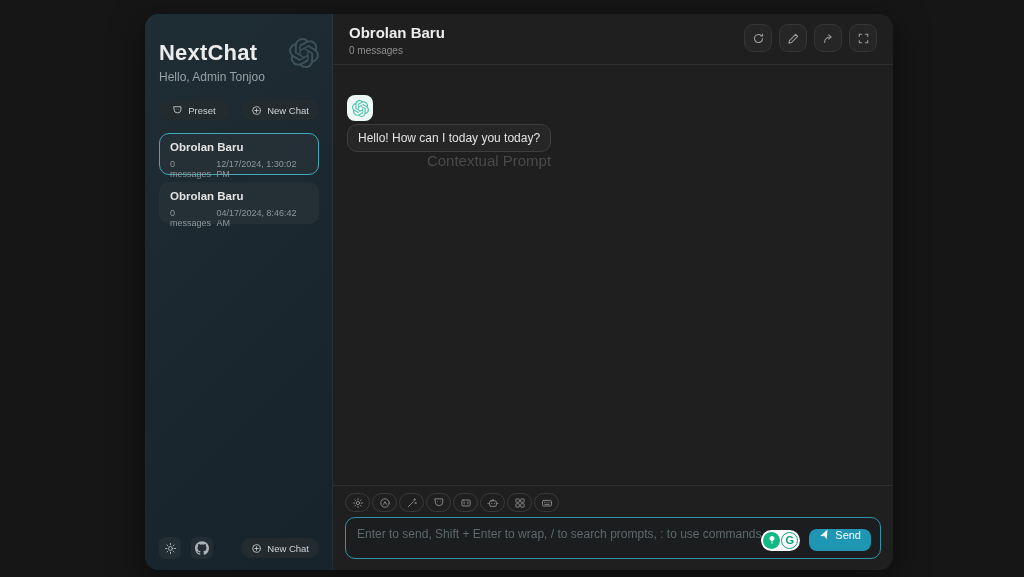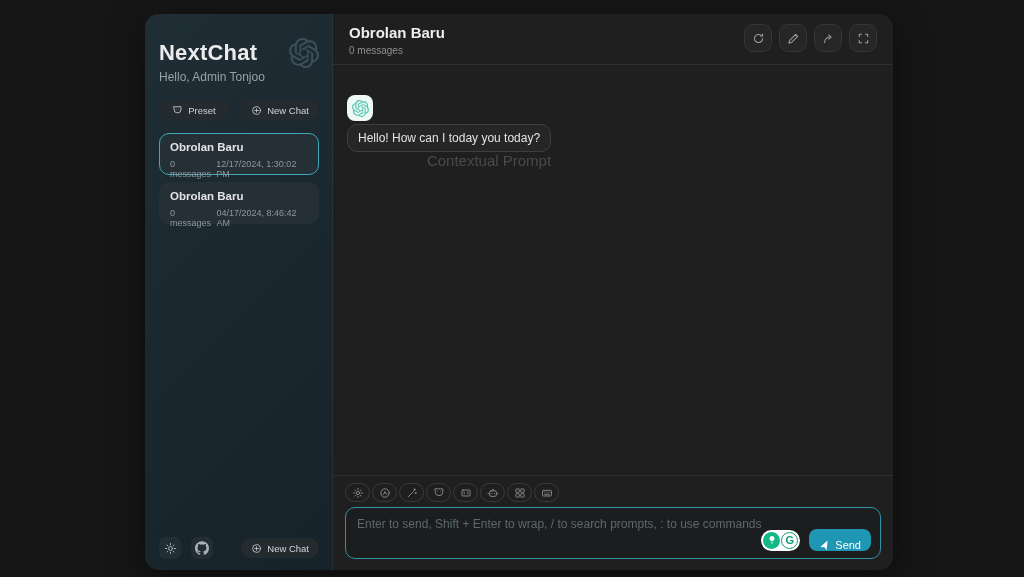--- a/index.html
+++ b/index.html
@@ -49,34 +49,34 @@
   .bubble-wrap { margin-top:3px; display:inline-block; }
   .bubble { border:1px solid #3e3e3e; background:#262626; border-radius:10px;
     padding:6px 10px; font-size:12px; color:#e3e3e3; }
   .annotation { text-align:right; font-size:15px; color:#4a4a4a; }
 
   .m-footer { border-top:1px solid rgba(255,255,255,.07); padding:7px 12px 11px; }
   .toolbar { display:flex; gap:2px; }
   .tool-btn { width:25px; height:19px; border:1px solid #3a3a3a; border-radius:10px;
     display:flex; align-items:center; justify-content:center; color:#8f8f8f; background:transparent; cursor:pointer; }
   .composer { margin-top:5px; position:relative; border:1px solid #2e95a7; border-radius:10px;
-    background:#1b1d1e; height:52px; }
+    background:#1b1d1e; height:42px; }
   .composer textarea { position:absolute; inset:0; width:100%; height:100%; background:transparent;
     border:none; outline:none; resize:none; color:#d8d8d8;
     font:12px "Liberation Sans", sans-serif; padding:9px 11px; }
   .composer textarea::placeholder { color:#5d696d; }
   .composer-controls { position:absolute; right:9px; bottom:7px; display:flex; align-items:center; gap:9px; }
   .gram { height:21px; background:#ffffff; border-radius:11px; display:flex; align-items:center;
     padding:0 2px; gap:1px; cursor:pointer; }
   .gram-bulb { width:17px; height:17px; border-radius:50%; background:#12b886; color:#fff;
     display:flex; align-items:center; justify-content:center; }
   .gram-g { width:17px; height:17px; border-radius:50%; background:#fff; border:1.5px solid #0f9d76;
     color:#0f9d76; font-weight:bold; font-size:11px; display:flex; align-items:center; justify-content:center; }
   .send-btn { height:22px; padding:0 10px; border-radius:8px; background:#1e96b4; color:#fff;
-    font-size:11px; display:flex; align-items:flex-end; gap:5px; border:none; cursor:pointer;
+    font-size:11px; display:flex; align-items:flex-start; gap:5px; border:none; cursor:pointer;
     font-family:"Liberation Sans", sans-serif; }
   svg { display:block; }
 </style>
 </head>
 <body>
 
 <div class="window">
 
   <div class="sidebar">
     <div class="sb-title">NextChat</div>

